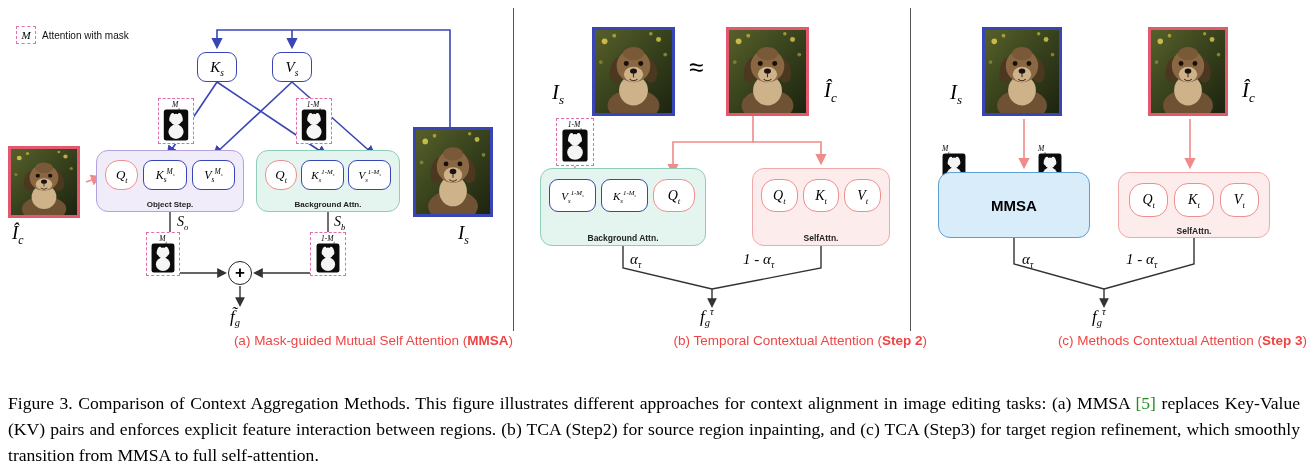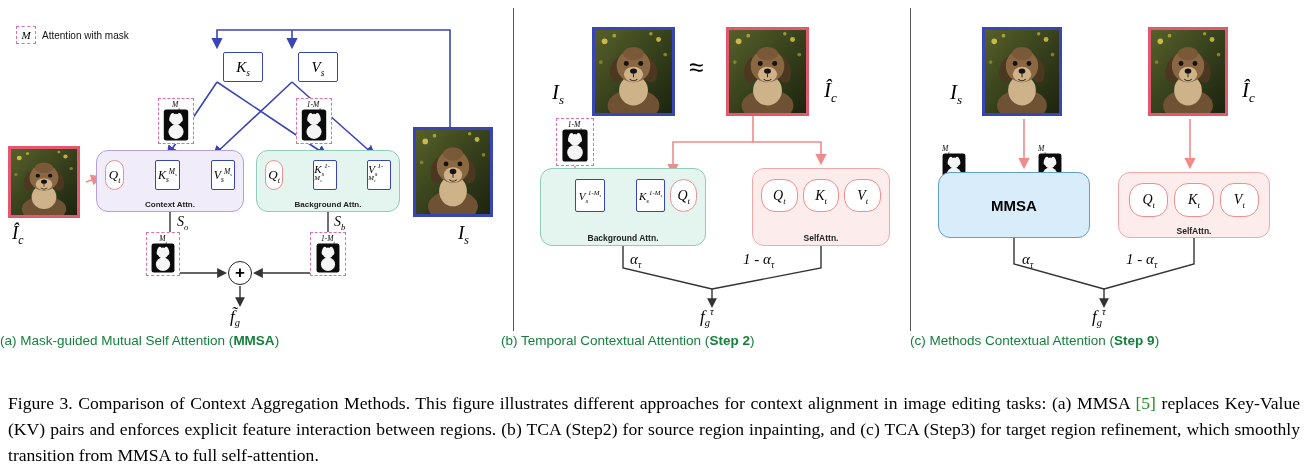--- a/index.html
+++ b/index.html
@@ -9,42 +9,42 @@
   .math sup{font-size:62%;vertical-align:super;line-height:0;}
   .math sub{font-size:62%;vertical-align:sub;line-height:0;}
   .img-frame{position:absolute;box-sizing:border-box;}
   .frame-blue{border:3px solid #3a45b5;}
   .frame-pink{border:3px solid #e2596e;}
   .img-frame svg{display:block;width:100%;height:100%;}
   .node{position:static;display:flex;align-items:center;justify-content:center;
         background:#fff;box-sizing:border-box;font-family:"Liberation Serif",serif;font-style:italic;}
   .node-abs{position:absolute;display:flex;align-items:center;justify-content:center;
         background:#fff;box-sizing:border-box;font-family:"Liberation Serif",serif;font-style:italic;}
-  .nb{border:1.6px solid #3a45b5;border-radius:2px;margin-left:26px;}
+  .nb{border:1.6px solid #3a45b5;border-radius:9px;}
   .nr{border:1.6px solid #ef8e8e;border-radius:14px;}
   .attn{position:absolute;box-sizing:border-box;border-radius:12px;display:flex;gap:5px;
         padding:9px 8px;align-items:flex-start;}
   .attn .cap{position:absolute;bottom:2px;left:0;right:0;text-align:center;
              font-size:8px;font-weight:bold;color:#222;font-style:normal;
              font-family:"Liberation Sans",sans-serif;}
   .obj{background:#f1ecfa;border:1.5px solid #b3a1dd;}
   .bga{background:#e4f4ee;border:1.5px solid #8fccbb;}
   .sfa{background:#fdecec;border:1.5px solid #f0a8a8;}
   .mmsa{background:#d8ecfa;border:1.5px solid #5f9fd0;border-radius:12px;
         display:flex;align-items:center;justify-content:center;
         font-weight:bold;font-size:15px;font-family:"Liberation Sans",sans-serif;}
   .maskbox{position:absolute;box-sizing:border-box;border:1.3px dashed #e36fa8;background:#fff;
            display:flex;flex-direction:column;align-items:center;padding:1px 2px;}
   .maskplain{position:absolute;box-sizing:border-box;display:flex;flex-direction:column;align-items:flex-start;}
   .masklabel{font-size:7.5px;line-height:9px;white-space:nowrap;}
   .mlabel{position:absolute;white-space:nowrap;}
   .plus{position:absolute;width:24px;height:24px;border:1.6px solid #222;border-radius:50%;
         background:#fff;display:flex;align-items:center;justify-content:center;
         font-size:17px;font-weight:bold;box-sizing:border-box;}
-  .subcap{position:absolute;top:333px;text-align:left;font-size:13.5px;color:#15803d;}
+  .subcap{position:absolute;top:333px;text-align:right;font-size:13.5px;color:#ef4444;}
   .figcap{position:absolute;left:8px;top:372px;width:1292px;text-align:justify;
           font-family:"Liberation Serif",serif;font-size:17.6px;line-height:1.5;color:#000;}
   .cite{color:#228B22;}
   .legend-sym{position:absolute;left:16px;top:26px;width:20px;height:18px;box-sizing:border-box;
               border:1.3px dashed #e36fa8;display:flex;align-items:center;justify-content:center;
               font-size:11px;}
   .legend-txt{position:absolute;left:42px;top:30px;font-size:10px;color:#111;}
   svg.overlay{position:absolute;left:0;top:0;pointer-events:none;}
 </style>
 </head>
@@ -185,21 +185,21 @@
     <div class="attn obj" style="left:96px;top:150px;width:148px;height:62px;">
       <div class="node nr" style="width:34px;height:30px;font-size:13px;">
         <span class="math">Q<sub>t</sub></span>
       </div>
       <div class="node nb" style="width:44px;height:30px;font-size:12px;">
         <span class="math">K<sub>s</sub><sup>M<sub>s</sub></sup></span>
       </div>
       <div class="node nb" style="width:44px;height:30px;font-size:12px;">
         <span class="math">V<sub>s</sub><sup>M<sub>s</sub></sup></span>
       </div>
-      <span class="cap">Context Attn.</span>
+      <span class="cap">Object Step.</span>
     </div>
 
     <div class="attn bga" style="left:256px;top:150px;width:144px;height:62px;gap:4px;">
       <div class="node nr" style="width:34px;height:30px;font-size:13px;">
         <span class="math">Q<sub>t</sub></span>
       </div>
       <div class="node nb" style="width:45px;height:30px;font-size:11px;">
         <span class="math">K<sub>s</sub><sup>1-M<sub>s</sub></sup></span>
       </div>
       <div class="node nb" style="width:45px;height:30px;font-size:11px;">
@@ -285,21 +285,21 @@
       <div class="node nr" style="width:38px;height:33px;font-size:14px;">
         <span class="math">V<sub>t</sub></span>
       </div>
       <span class="cap" style="font-size:8.5px;">SelfAttn.</span>
     </div>
 
     <div class="mlabel math" style="left:630px;top:251px;font-size:15px;">α<sub>τ</sub></div>
     <div class="mlabel math" style="left:743px;top:251px;font-size:15px;">1 - α<sub>τ</sub></div>
     <div class="mlabel math" style="left:700px;top:307px;font-size:17px;">f<sub>g</sub><sup>τ</sup></div>
 
-    <div class="subcap" style="left:501px;width:397px;">
+    <div class="subcap" style="left:530px;width:397px;">
       <span>(b) Temporal Contextual Attention (</span><b>Step 2</b><span>)</span>
     </div>
   </div>
 
   <div>
 
     <div class="mlabel math" style="left:950px;top:80px;font-size:21px;">I<sub>s</sub></div>
     <div class="img-frame frame-blue" style="left:982px;top:27px;width:80px;height:89px;">
       <svg viewBox="0 0 80 88" preserveAspectRatio="none">
           <use href="#puppy-art"></use>
@@ -338,21 +338,21 @@
         <span class="math">V<sub>t</sub></span>
       </div>
       <span class="cap" style="font-size:8.5px;bottom:1px;">SelfAttn.</span>
     </div>
 
     <div class="mlabel math" style="left:1022px;top:251px;font-size:15px;">α<sub>τ</sub></div>
     <div class="mlabel math" style="left:1126px;top:251px;font-size:15px;">1 - α<sub>τ</sub></div>
     <div class="mlabel math" style="left:1092px;top:307px;font-size:17px;">f<sub>g</sub><sup>τ</sup></div>
 
     <div class="subcap" style="left:910px;width:397px;">
-      <span>(c) Methods Contextual Attention (</span><b>Step 9</b><span>)</span>
+      <span>(c) Methods Contextual Attention (</span><b>Step 3</b><span>)</span>
     </div>
   </div>
 
   <p class="figcap">
     <span>Figure 3. Comparison of Context Aggregation Methods. This figure illustrates different approaches for context alignment in image editing tasks: (a) MMSA </span><span class="cite">[5]</span><span> replaces Key-Value (KV) pairs and enforces explicit feature interaction between regions. (b) TCA (Step2) for source region inpainting, and (c) TCA (Step3) for target region refinement, which smoothly transition from MMSA to full self-attention.</span>
   </p>
 
 </div>
 
 </body></html>

